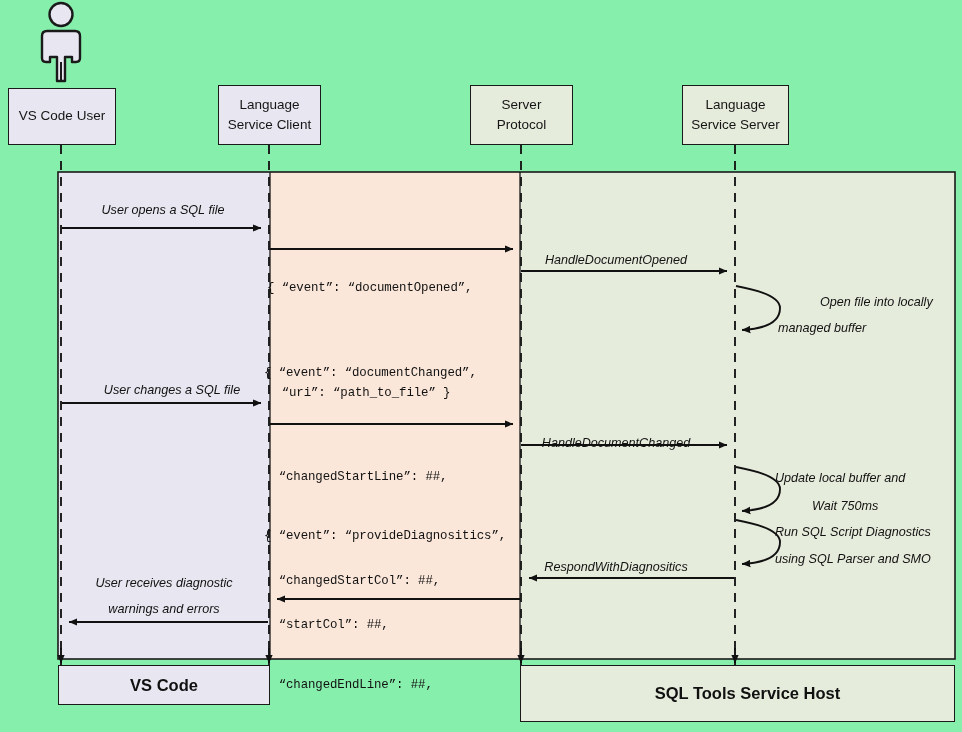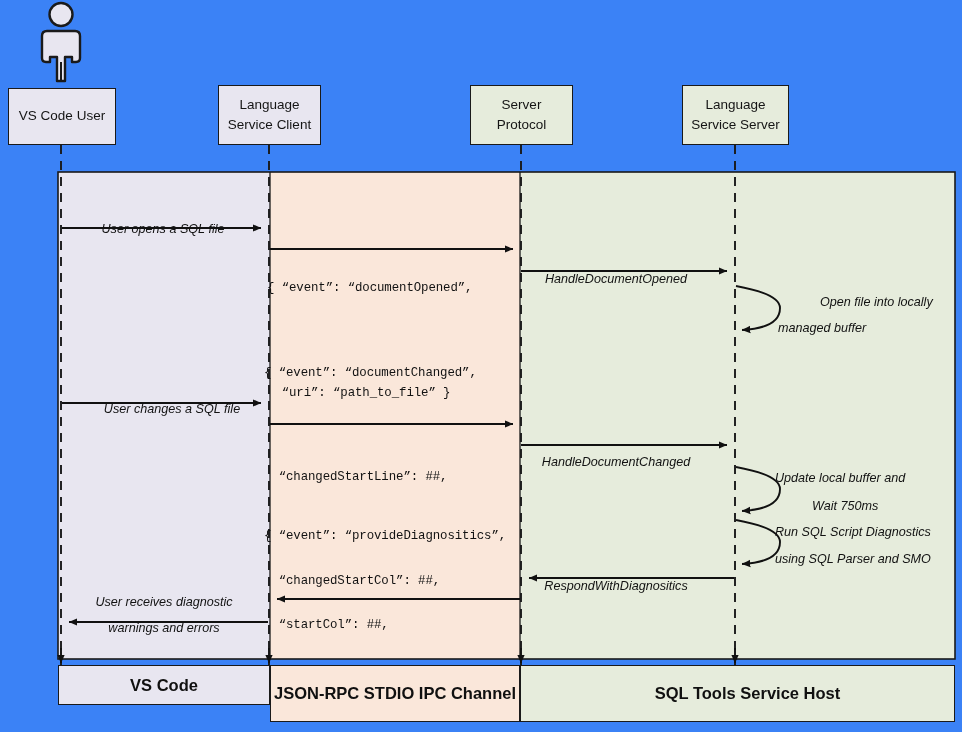--- a/index.html
+++ b/index.html
@@ -5,21 +5,21 @@
   * { box-sizing: border-box; }
   html, body {
     margin: 0; padding: 0;
     background: #ffffff;
     font-family: "Liberation Sans", sans-serif;
   }
   #canvas {
     position: relative;
     width: 962px;
     height: 732px;
-    background: #3b82f6;
+    background: #86efac;
     overflow: hidden;
   }
   .svg-layer {
     position: absolute;
     left: 0; top: 0;
     width: 962px; height: 732px;
   }
   
   .pbox {
     position: absolute;
@@ -56,21 +56,21 @@
 
   
   .lbl {
     position: absolute;
     font-style: italic;
     font-size: 12.6px;
     color: #121212;
     white-space: nowrap;
     z-index: 4;
   }
-  .lbl.ctr { text-align: right; transform: translateX(-50%); margin-top: 19px; }
+  .lbl.ctr { text-align: right; transform: translateX(-50%); }
 
   .mono {
     position: absolute;
     font-family: "Liberation Mono", "DejaVu Sans Mono", monospace;
     font-size: 12.4px;
     color: #121212;
     white-space: pre;
     letter-spacing: -0.1px;
     z-index: 4;
   }
@@ -206,20 +206,17 @@
     <div>{ “event”: “provideDiagnositics”,</div>
     <div>  “startCol”: ##,</div>
     
     
     
   </div>
 
   <div class="fbox lav" style="left:58px; top:665px; width:212px; height:40px;">
     <span>VS Code</span>
   </div>
-  <div class="fbox pch" style="left:270px; top:665px; width:250px; height:57px;">
-    <span>JSON-RPC STDIO IPC Channel</span>
-  </div>
   <div class="fbox grn" style="left:520px; top:665px; width:435px; height:57px;">
     <span>SQL Tools Service Host</span>
   </div>
 
 </div>
 
 </body></html>

